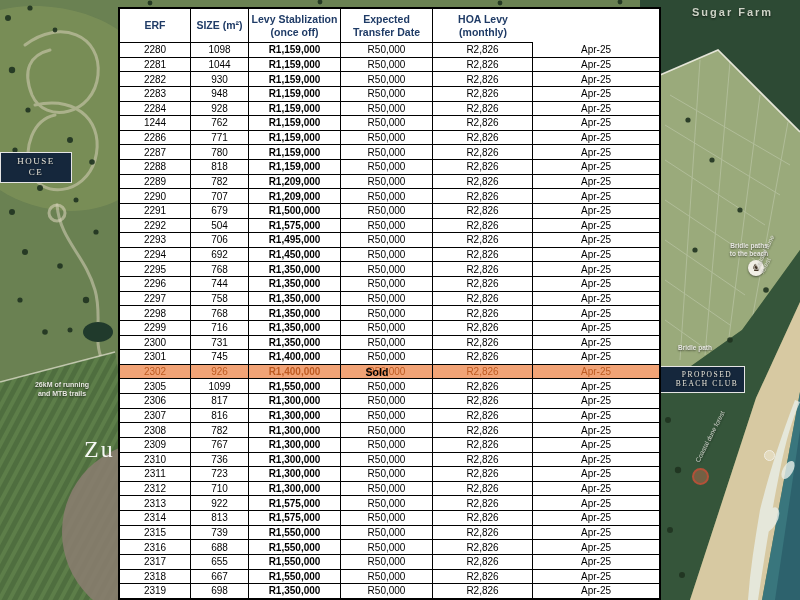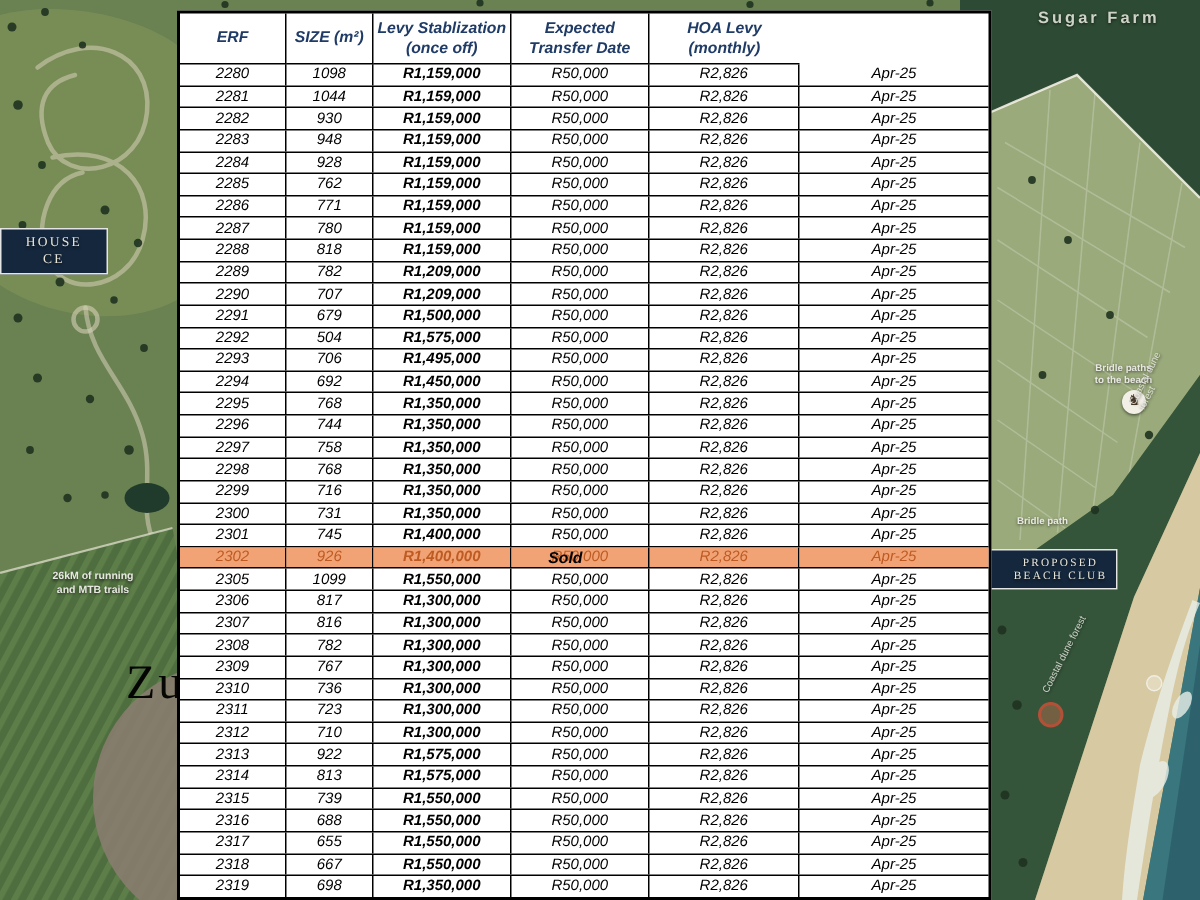--- a/index.html
+++ b/index.html
@@ -20,27 +20,27 @@
   .lbl-bridlepath{left:678px;top:344px;font-size:6.5px;font-weight:bold;}
   .lbl-dune1{left:752px;top:268px;font-size:6.5px;opacity:.85;transform:rotate(-63deg);transform-origin:left top;}
   .lbl-dune2{left:694px;top:460px;font-size:6.5px;opacity:.85;transform:rotate(-63deg);transform-origin:left top;}
   .horse-badge{position:absolute;left:748px;top:260px;width:16px;height:16px;border-radius:50%;
                background:#f2efe6;color:#4a3a2a;font-size:10px;line-height:16px;text-align:center;
                box-shadow:0 1px 2px rgba(0,0,0,.5);}
   .beach-marker{position:absolute;border-radius:50%;}
   .marker-red{left:692px;top:468px;width:13px;height:13px;border:2px solid #b35138;background:rgba(190,110,80,.45);}
   .marker-white{left:764px;top:450px;width:9px;height:9px;border:1.5px solid #f0ede2;background:rgba(250,250,240,.35);}
   .logo-text{position:absolute;left:84px;top:436px;font-family:"Liberation Serif",serif;
-             font-size:32px;color:#000000;letter-spacing:2px;opacity:.95;}
+             font-size:24px;color:#ffffff;letter-spacing:2px;opacity:.95;}
 
   
   #price-table{position:absolute;left:118px;top:7px;width:543px;height:593px;
                background:#fff;border:2px solid #000;box-sizing:border-box;
                display:flex;flex-direction:column;}
-  .grid6{display:grid;grid-template-columns:71px 58px 92px 92px 100px 1fr;font-style:italic;}
+  .grid6{display:grid;grid-template-columns:71px 58px 92px 92px 100px 1fr;}
   .thead{height:34px;flex:0 0 34px;}
   .th{border-right:1px solid #000;border-bottom:1px solid #000;display:flex;align-items:center;
       justify-content:center;text-align:center;font-weight:bold;color:#1f3b66;font-size:10.5px;
       line-height:1.15;padding:1px 2px;box-sizing:border-box;}
   .th:last-child{border-right:none;}
   .band{height:15px;flex:0 0 15px;background:#0d2137;color:#fff;font-weight:bold;font-size:10px;
         display:flex;align-items:center;justify-content:center;letter-spacing:.3px;}
   .rows{flex:1;display:flex;flex-direction:column;min-height:0;}
   .tr{flex:1;border-bottom:1px solid #000;min-height:0;}
   .tr:last-child{border-bottom:none;}
@@ -224,21 +224,21 @@
     <div class="td">2284</div>
     <div class="td">928</div>
     <div class="td c-price">R1,159,000</div>
     <div class="td c-levy">
           <span>R50,000</span>
         </div>
     <div class="td">R2,826</div>
     <div class="td">Apr-25</div>
   </div>
       <div class="tr grid6">
-    <div class="td">2285</div>
+    <div class="td">1244</div>
     <div class="td">762</div>
     <div class="td c-price">R1,159,000</div>
     <div class="td c-levy">
           <span>R50,000</span>
         </div>
     <div class="td">R2,826</div>
     <div class="td">Apr-25</div>
   </div>
       <div class="tr grid6">
     <div class="td">2286</div>

